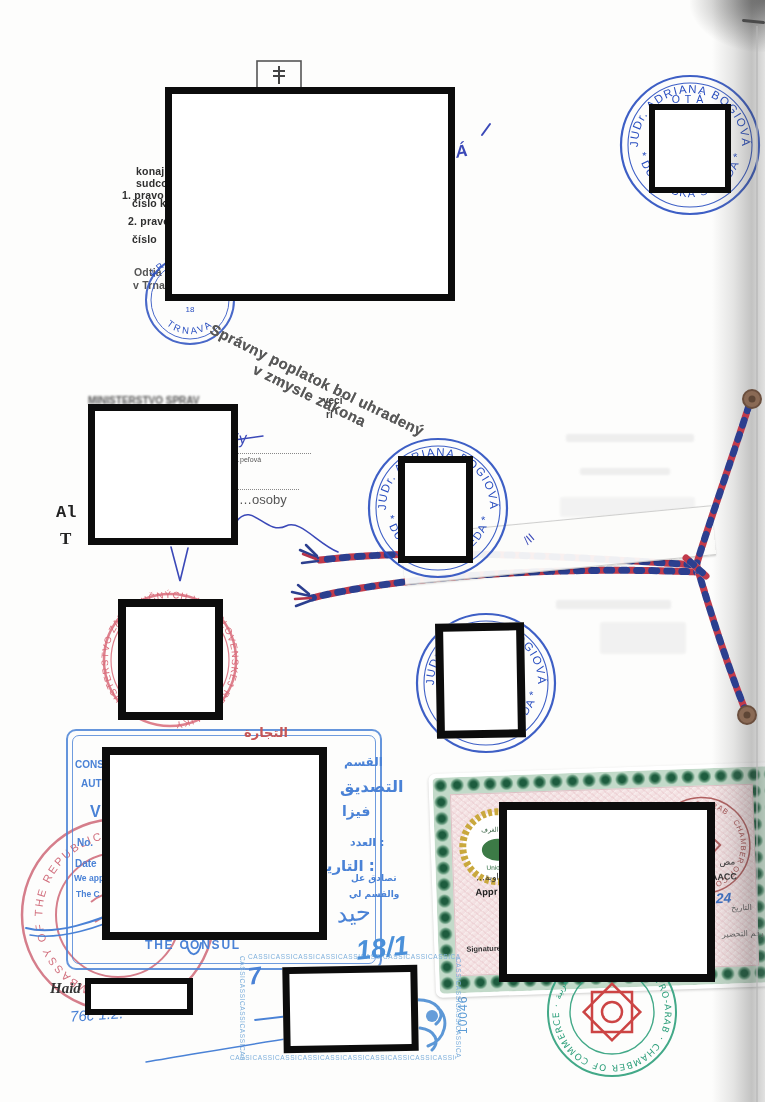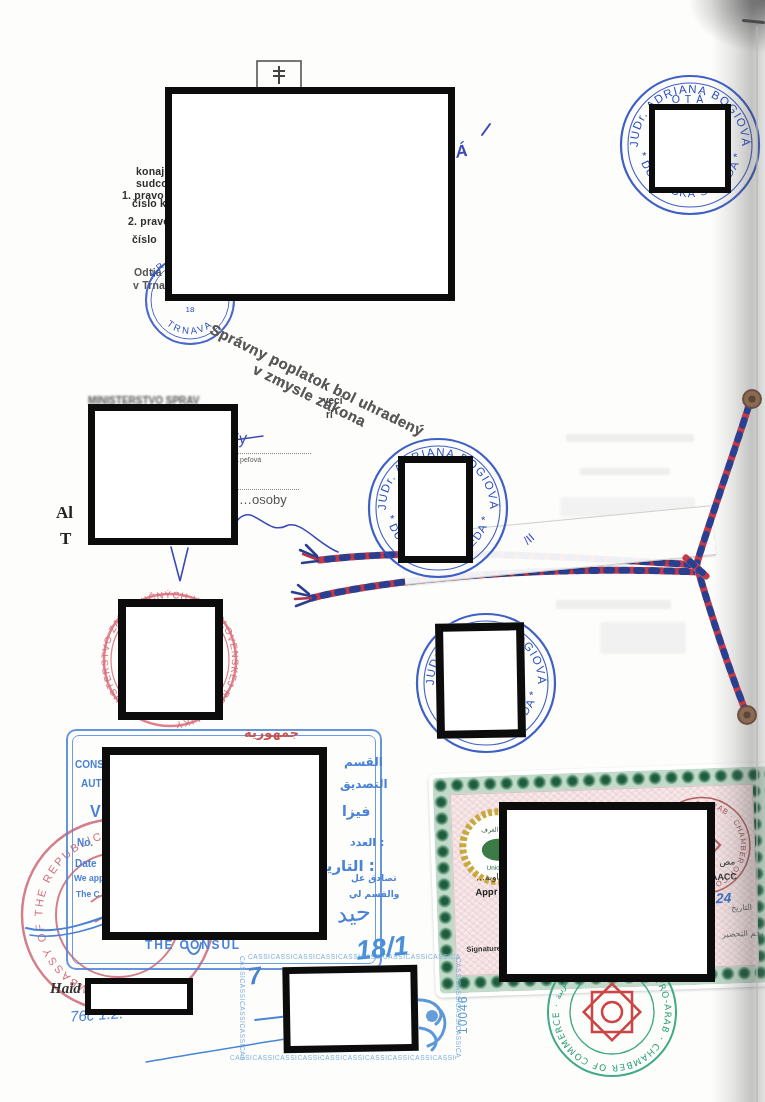--- a/index.html
+++ b/index.html
@@ -112,21 +112,21 @@
   </svg>
 
   <div class="t" style="left:88px;top:395px;width:142px;overflow:hidden;font-size:10px;font-weight:700;color:#555;filter:blur(1.1px);">MINISTERSTVO SPRAV</div>
   <div class="t" style="left:323px;top:395px;font-size:10px;color:#444;font-weight:600;">veci</div>
   <div class="t" style="left:326px;top:409px;font-size:10px;color:#444;font-weight:600;">ri</div>
   <div class="t pen" style="left:229px;top:430px;font-style:italic;font-size:16px;transform:rotate(-5deg);">Zy</div>
   <div class="abs" style="left:231px;top:453px;width:80px;border-top:1.5px dotted #888;"></div>
   <div class="t" style="left:233px;top:456px;font-size:7px;color:#555;">…peľová</div>
   <div class="abs" style="left:233px;top:489px;width:66px;border-top:1.5px dotted #888;"></div>
   <div class="t" style="left:239px;top:492px;font-size:13px;color:#555;">…osoby</div>
-  <div class="t" style="left:56px;top:503px;font-family:Liberation Serif, serif;font-weight:700;font-size:17px;color:#222;">Al</div>
+  <div class="t" style="left:56px;top:503px;font-family:Liberation Mono, monospace;font-weight:700;font-size:17px;color:#222;">Al</div>
   <div class="t" style="left:60px;top:529px;font-family:'Liberation Serif',serif;font-weight:700;font-size:17px;color:#222;">T</div>
 
   <svg style="left:95px;top:585px;" width="150" height="150">
     <g fill="none" stroke="#d96b7a" opacity=".85">
       <circle cx="75" cy="75" r="66" stroke-width="2.5"></circle>
       <circle cx="75" cy="75" r="59" stroke-width="1.2"></circle>
     </g>
     <defs>
         <path id="rm" d="M 39.4 125.8 A 62 62 0 0 1 110.6 24.2 A 62 62 0 0 1 39.4 125.8"></path>
       </defs>
@@ -140,30 +140,30 @@
       <path d="M78 92 C 95 78 120 80 130 95 M82 112 C 98 100 116 102 128 112 M90 126 C 100 118 114 120 122 128" stroke-width="2"></path>
     </g>
     <defs>
         <path id="em" d="M 84.8 180.3 A 78 78 0 0 1 125.2 29.7 A 78 78 0 0 1 84.8 180.3"></path>
       </defs>
     <text font-size="11" fill="#cc5f6f" letter-spacing="2.2" opacity=".9"><textPath href="#em">EMBASSY OF THE REPUBLIC</textPath></text>
   </svg>
 
   <div class="consulate">
     <div class="inner"></div>
-    <div class="t ar" style="left:176px;top:-6px;font-size:13px;color:#c65555;font-weight:600;">جمهورية</div>
+    <div class="t ar" style="left:176px;top:-6px;font-size:13px;color:#c65555;font-weight:600;">التجارة</div>
     <div class="lab" style="left:7px;top:28px;">CONS</div>
     <div class="lab" style="left:13px;top:47px;">AUT</div>
     <div class="lab" style="left:22px;top:72px;font-size:16px;">V</div>
     <div class="lab" style="left:9px;top:106px;">No.</div>
     <div class="lab" style="left:7px;top:127px;">Date</div>
     <div class="lab" style="left:6px;top:142px;font-size:8.5px;">We app</div>
     <div class="lab" style="left:8px;top:158px;font-size:8.5px;">The C</div>
     <div class="lab ar" style="left:276px;top:24px;font-size:12px;">القسم</div>
-    <div class="lab ar" style="left:272px;top:46px;font-size:12px;">التصديق</div>
+    <div class="lab ar" style="left:272px;top:46px;font-size:16px;">التصديق</div>
     <div class="lab ar" style="left:274px;top:72px;font-size:14px;">فيزا</div>
     <div class="lab ar" style="left:282px;top:105px;font-size:11px;">العدد :</div>
     <div class="lab ar" style="left:248px;top:126px;font-size:15px;">التاريخ :</div>
     <div class="lab ar" style="left:283px;top:142px;font-size:9px;">تصادق عل</div>
     <div class="lab ar" style="left:281px;top:158px;font-size:9px;">والقسم لي</div>
     <div class="lab" style="left:29px;top:207px;font-size:12px;letter-spacing:1.8px;margin-left:48px;">THE CONSUL</div>
     <div class="t ar" style="left:268px;top:168px;font-size:24px;color:#4a82d6;transform:rotate(-6deg);">حيد</div>
   </div>
 
   <div class="cert">

